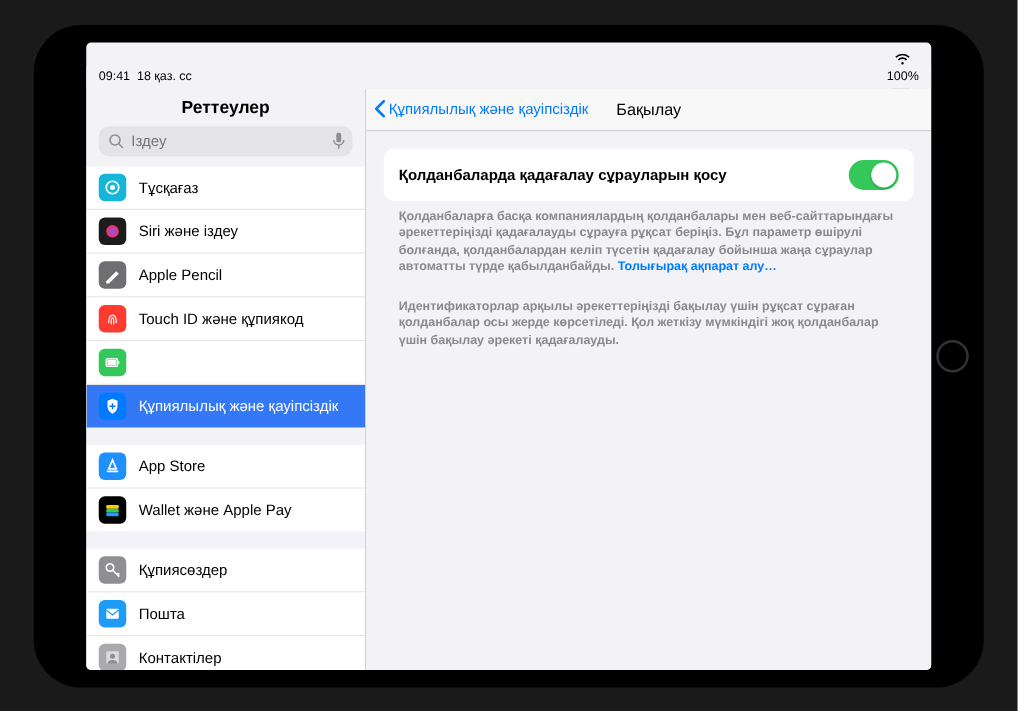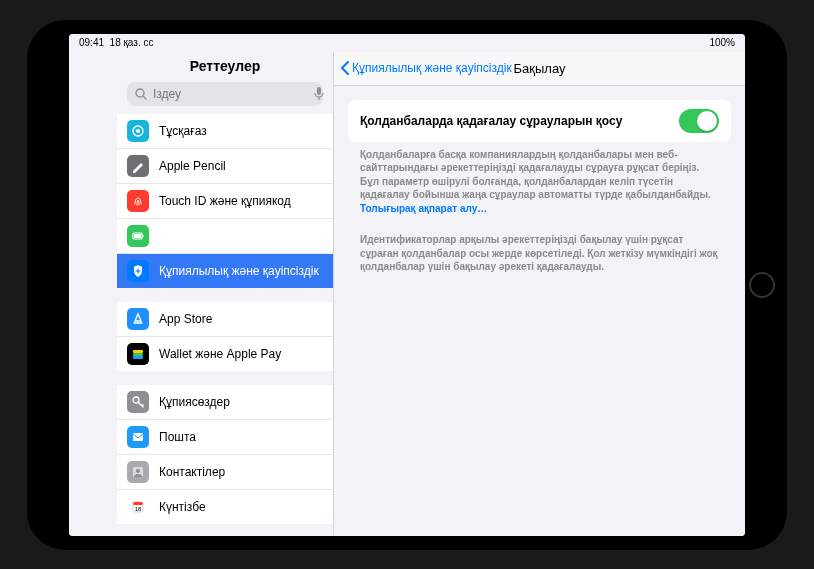--- a/index.html
+++ b/index.html
@@ -47,36 +47,36 @@
   .status-bar {
     height: 18px;
     display: flex;
     align-items: center;
     justify-content: space-between;
     padding: 0 10px;
     font-size: 10px;
     font-weight: 500;
     color: #000;
     background: #f2f2f7;
+    margin-top: 19px;
   }
   .status-right { display: flex; align-items: center; gap: 4px; flex-direction: column; }
   .wifi-icon, .battery-icon { display: inline-flex; }
   .content-area {
     flex: 1;
     display: flex;
     overflow: hidden;
   }
   .sidebar {
-    width: 265px;
+    width: 224px;
     background: #f2f2f7;
     border-right: 1px solid #d1d1d6;
     display: flex;
     flex-direction: column;
     overflow: hidden;
-    padding-left: 48px;
   }
   .sidebar-title {
     text-align: center;
     font-size: 14px;
     font-weight: 600;
     padding: 6px 0 8px;
   }
   .search-wrap {
     padding: 0 10px 8px;
   }
@@ -262,20 +262,34 @@
               <div class="row">
                 <div class="row-icon" style="background: rgb(23, 182, 217);">
                   <svg width="14" height="14" viewBox="0 0 14 14">
                     <circle cx="7" cy="7" r="5" fill="none" stroke="#fff" stroke-width="1.3"></circle>
                     <circle cx="7" cy="7" r="2" fill="#fff"></circle>
                   </svg>
                 </div>
                 <div class="row-label">Тұсқағаз</div>
               </div>
               <div class="row">
+                <div class="row-icon" style="background: rgb(28, 28, 30);">
+                  <svg width="14" height="14" viewBox="0 0 14 14">
+                    <circle cx="7" cy="7" r="5" fill="url(#g)"></circle>
+                    <defs>
+                      <radialGradient id="g">
+                        <stop offset="0" stop-color="#7a5cff"></stop>
+                        <stop offset="1" stop-color="#ff2d55"></stop>
+                      </radialGradient>
+                    </defs>
+                  </svg>
+                </div>
+                <div class="row-label">Siri және іздеу</div>
+              </div>
+              <div class="row">
                 <div class="row-icon" style="background: rgb(110, 110, 115);">
                   <svg width="14" height="14" viewBox="0 0 14 14">
                     <path d="M2 12l8-8 2 2-8 8H2v-2z" fill="#fff"></path>
                   </svg>
                 </div>
                 <div class="row-label">Apple Pencil</div>
               </div>
               <div class="row">
                 <div class="row-icon" style="background: rgb(255, 59, 48);">
                   <svg width="14" height="14" viewBox="0 0 14 14">

